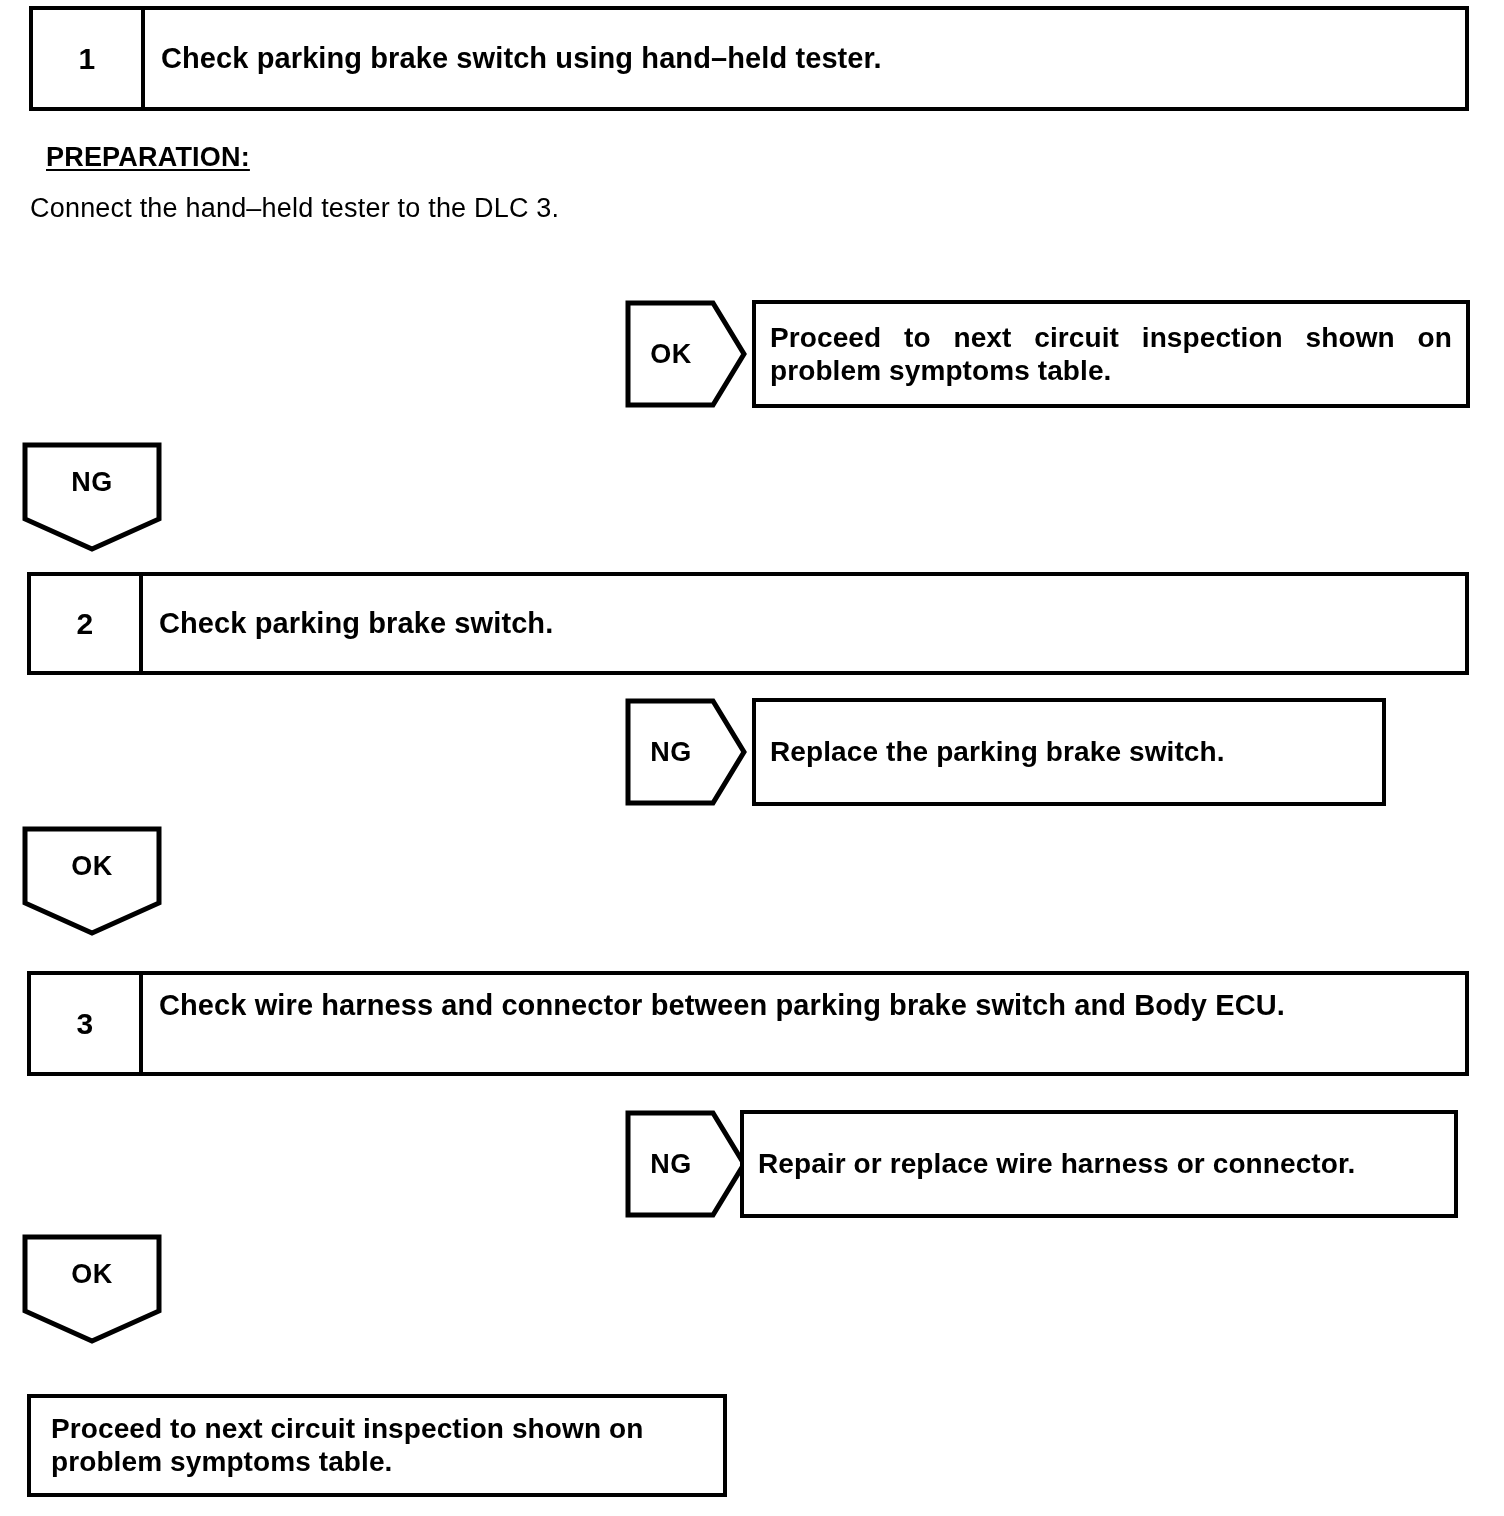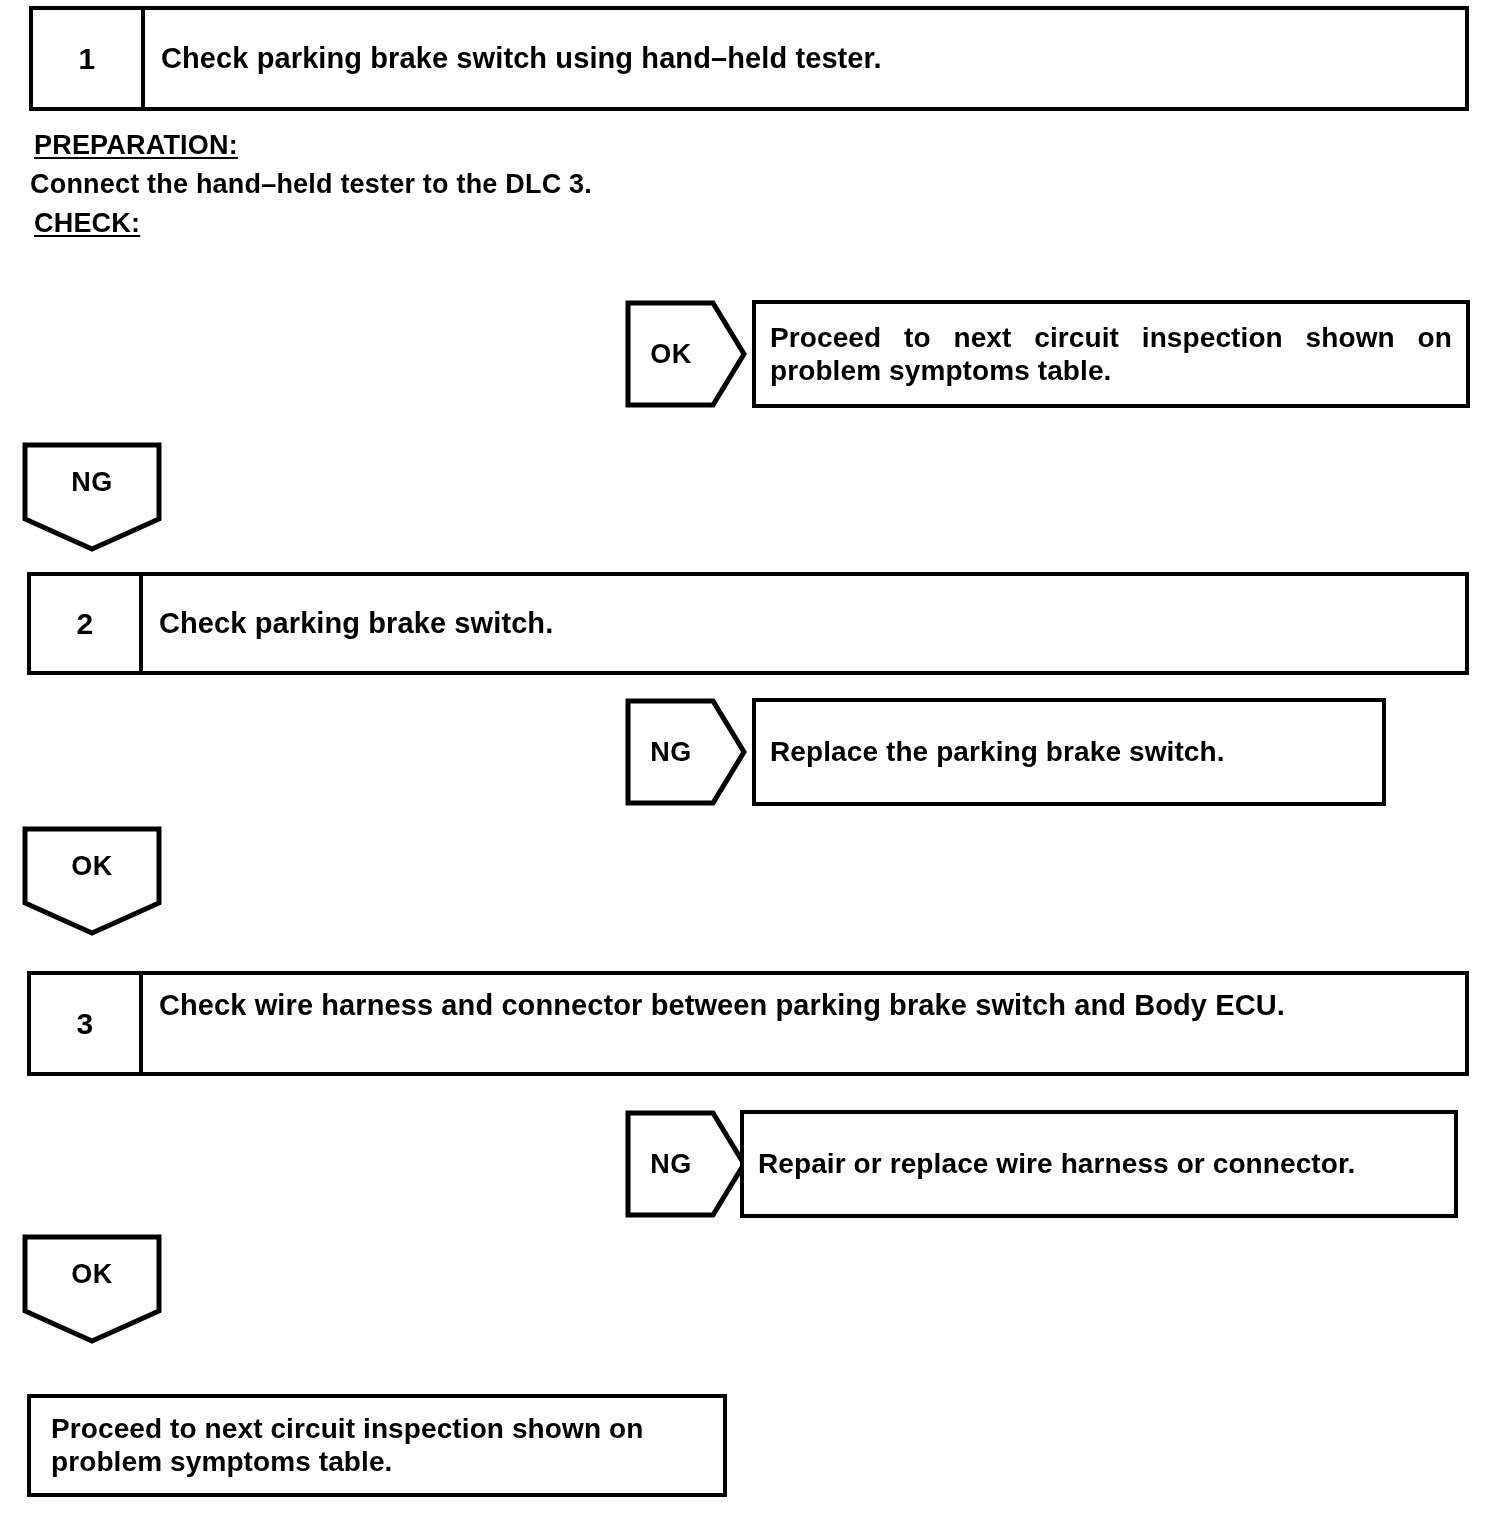--- a/index.html
+++ b/index.html
@@ -63,25 +63,25 @@
     top: 124px;
     width: 820px;
   }
   .prep-head {
     font-size: 27px;
     font-weight: bold;
     text-decoration: underline;
     text-underline-offset: 3px;
     line-height: 1.28;
     letter-spacing: 0.2px;
-    margin: 4px;
+    margin: 16px;
   }
   .prep-line {
     font-size: 27px;
-    font-weight: bold;
+    font-weight: normal;
     line-height: 1.30;
     letter-spacing: 0.2px;
     margin: 0 0 4px 0;
   }
 
   
   .result-row {
     position: absolute;
     display: block;
   }
@@ -188,21 +188,20 @@
 <div id="page">
 
   <div class="step-box" style="left:29px; top:6px; width:1440px; height:105px;">
     <div class="step-num">1</div>
     <div class="step-text">Check parking brake switch using hand–held tester.</div>
   </div>
 
   <div class="prep-block">
     <div class="prep-head">PREPARATION:</div>
     <div class="prep-line">Connect the hand–held tester to the DLC 3.</div>
-    <div class="prep-head">CHECK:</div>
   </div>
 
   <div class="result-row" style="left:625px; top:300px; width:845px; height:108px;">
     <div class="arrow-right">
       <svg viewBox="0 0 122 108" xmlns="http://www.w3.org/2000/svg" aria-hidden="true">
         <polygon points="3,3 88,3 119,54 88,105 3,105" fill="#ffffff" stroke="#000000" stroke-width="5" stroke-linejoin="miter"></polygon>
       </svg>
       <div class="lbl">OK</div>
     </div>
     <div class="result-box" style="left:127px; top:0px; width:718px; height:108px;">

